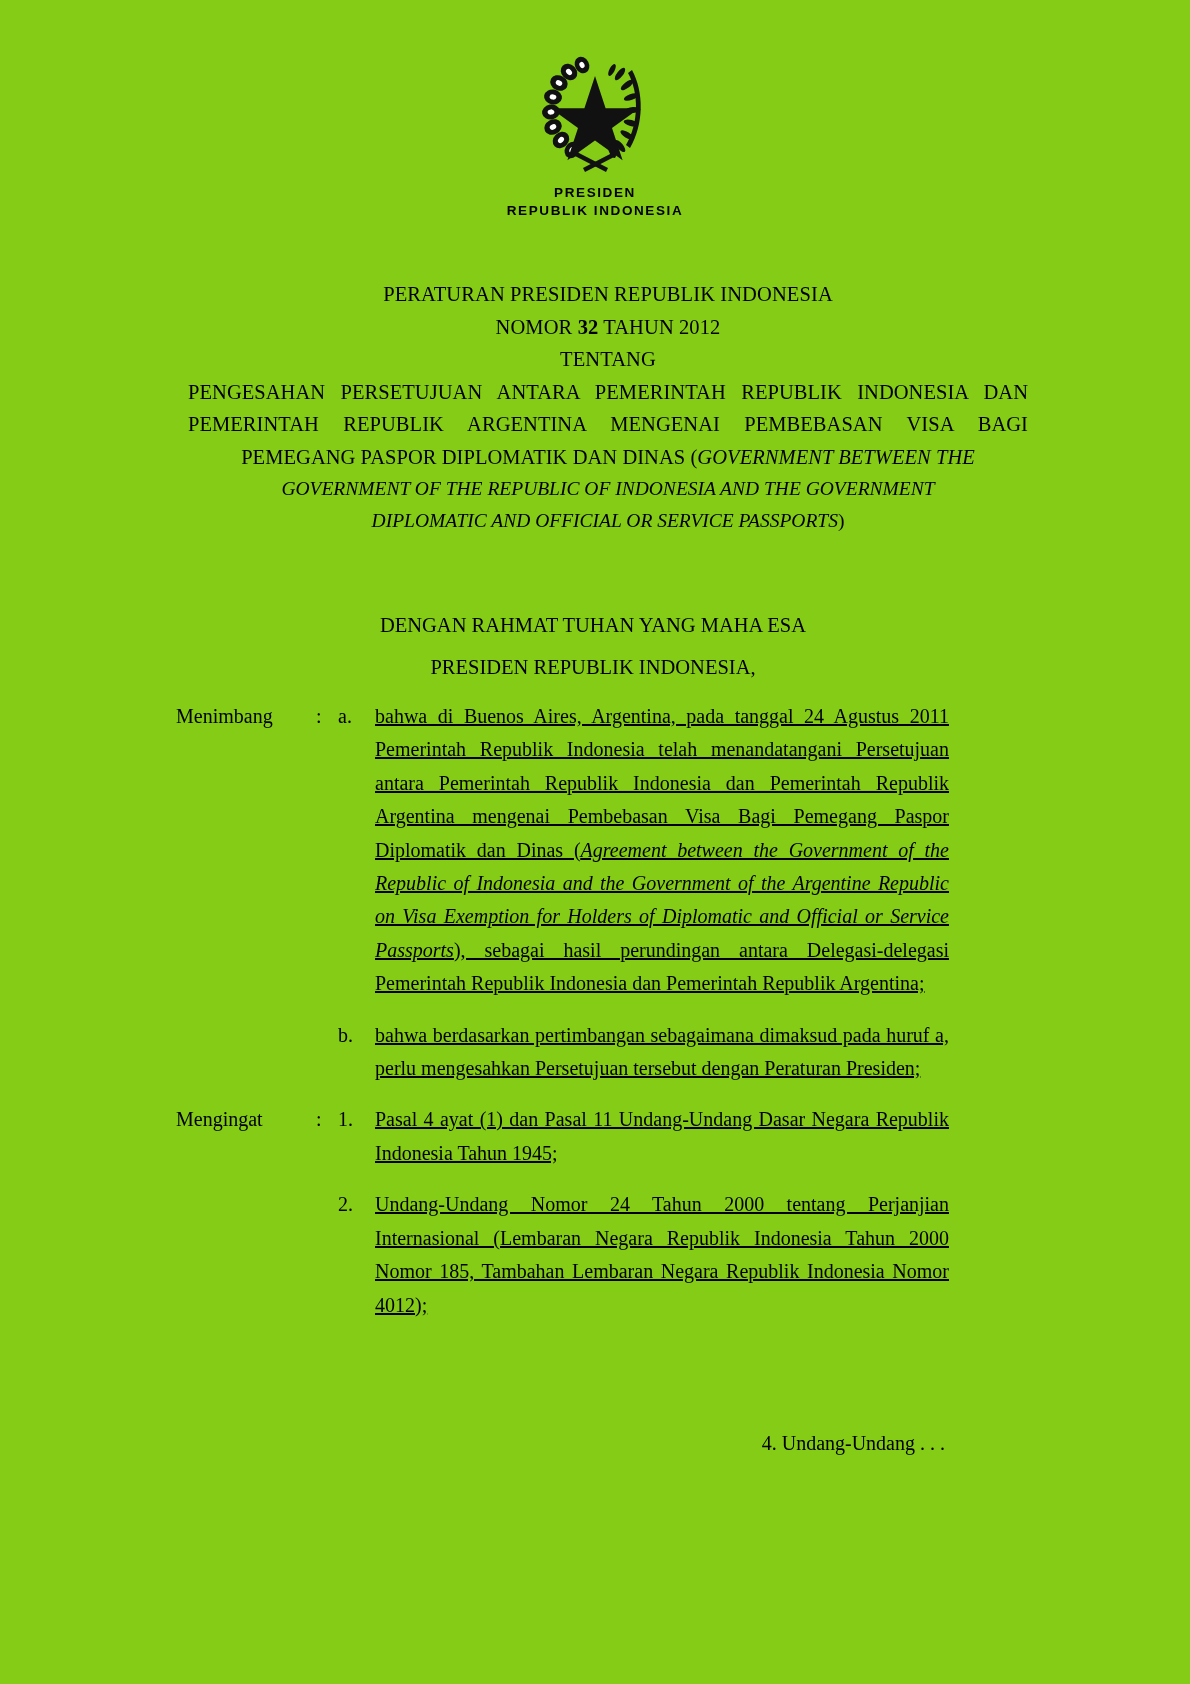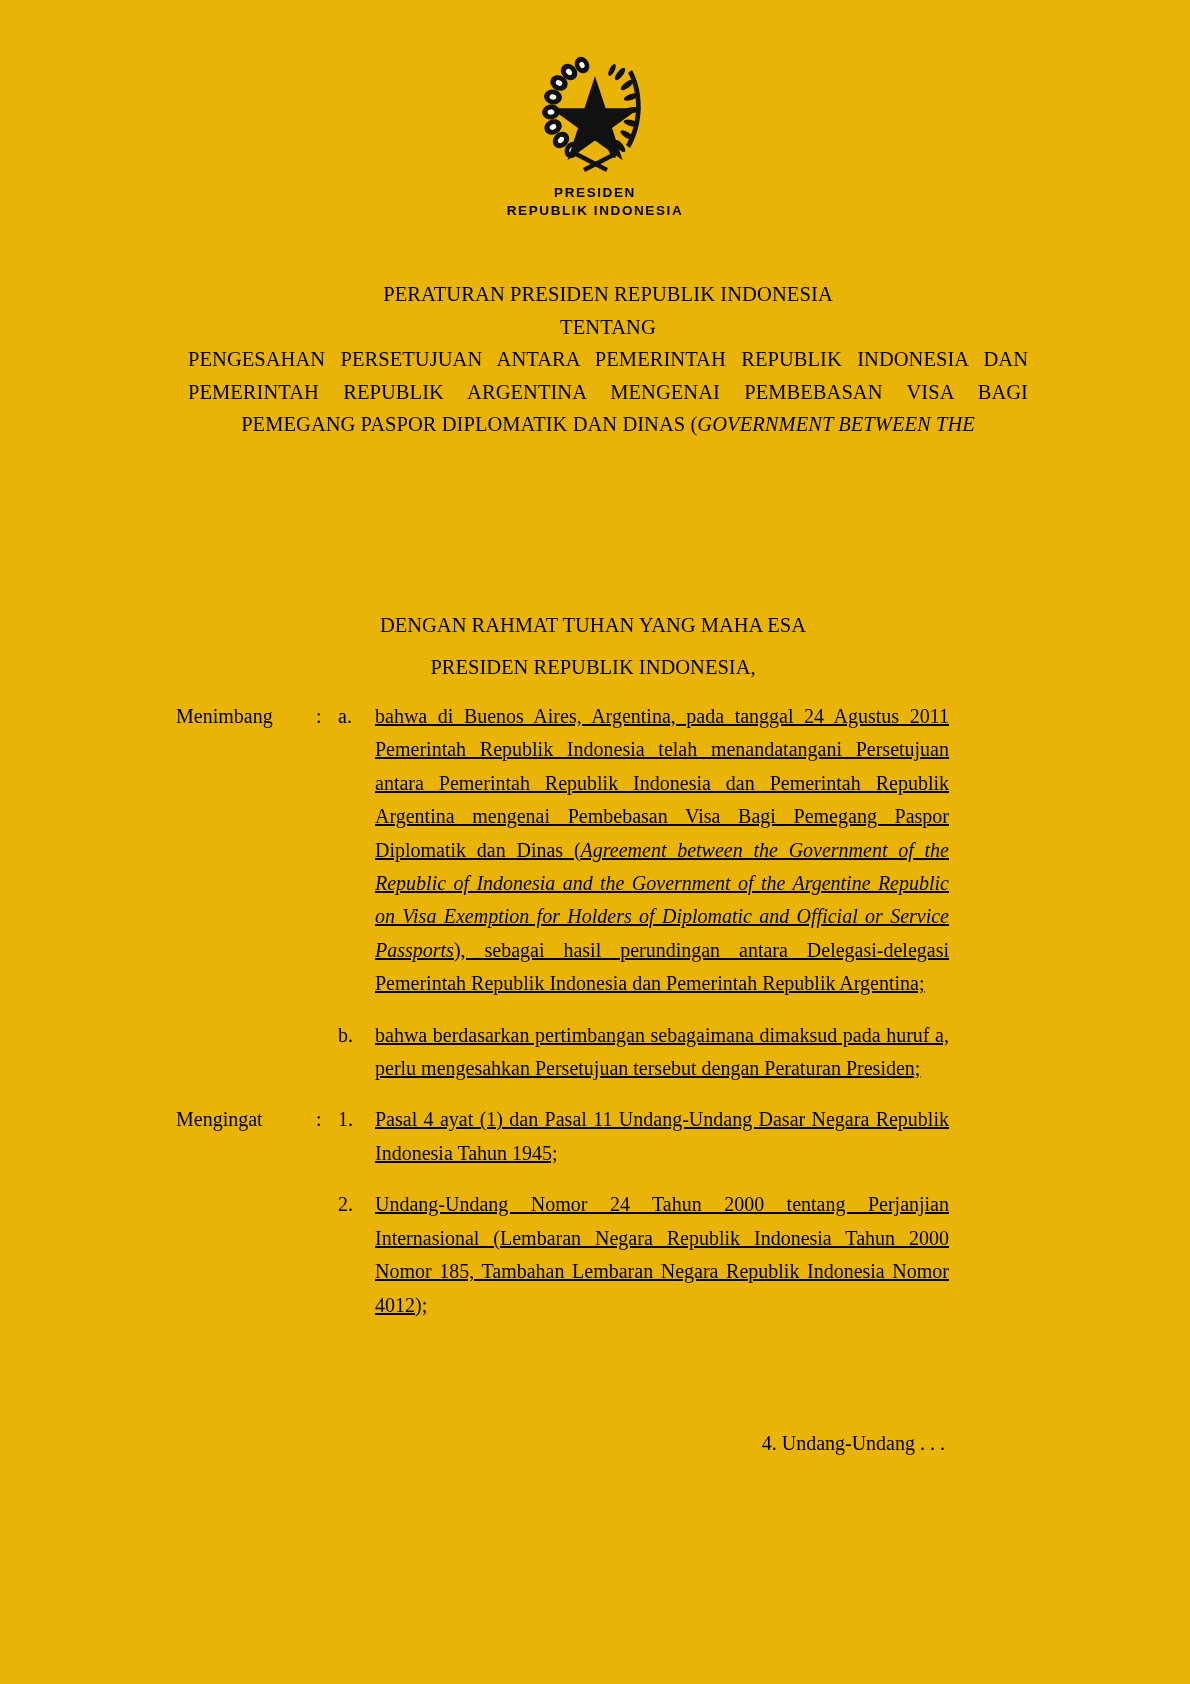--- a/index.html
+++ b/index.html
@@ -9,21 +9,21 @@
   }
   body {
     font-family: "Liberation Serif", "DejaVu Serif", serif;
     color: #000000;
   }
   .page {
     position: relative;
     width: 1190px;
     height: 1684px;
     margin: 0 auto;
-    background: #eab308;
+    background: #84cc16;
     overflow: hidden;
   }
 
   
   .emblem-block {
     position: absolute;
     top: 40px;
     left: 0;
     width: 1190px;
     text-align: center;
@@ -200,22 +200,29 @@
       </g>
     </svg>
     <div class="emblem-caption">
       <div>PRESIDEN</div>
       <div>REPUBLIK  INDONESIA</div>
     </div>
   </div>
 
   <div class="title-block">
     <div class="title-line">PERATURAN PRESIDEN REPUBLIK INDONESIA</div>
+    <div class="title-line bold-num">
+      <span>NOMOR</span>
+      <b>32</b>
+      <span>TAHUN 2012</span>
+    </div>
     <div class="title-line">TENTANG</div>
     <div class="title-main"><span>PENGESAHAN  PERSETUJUAN  ANTARA  PEMERINTAH  REPUBLIK   INDONESIA DAN PEMERINTAH REPUBLIK ARGENTINA MENGENAI PEMBEBASAN VISA BAGI PEMEGANG PASPOR DIPLOMATIK DAN  DINAS</span> <span>(</span><span class="ital">GOVERNMENT  BETWEEN THE</span></div>
+    <div class="title-en">GOVERNMENT  OF THE REPUBLIC OF INDONESIA AND  THE  GOVERNMENT</div>
+    <div class="title-en"><span>DIPLOMATIC AND OFFICIAL  OR SERVICE PASSPORTS</span><span style="font-style:normal">)</span></div>
   </div>
 
   <div class="heading-center" style="top:610px;">DENGAN RAHMAT TUHAN YANG MAHA ESA</div>
   <div class="heading-center" style="top:652px;">PRESIDEN REPUBLIK INDONESIA,</div>
 
   <div class="body-area">
 
     <div class="clause-row">
       <div class="col-label">Menimbang</div>
       <div class="col-colon">:</div>

